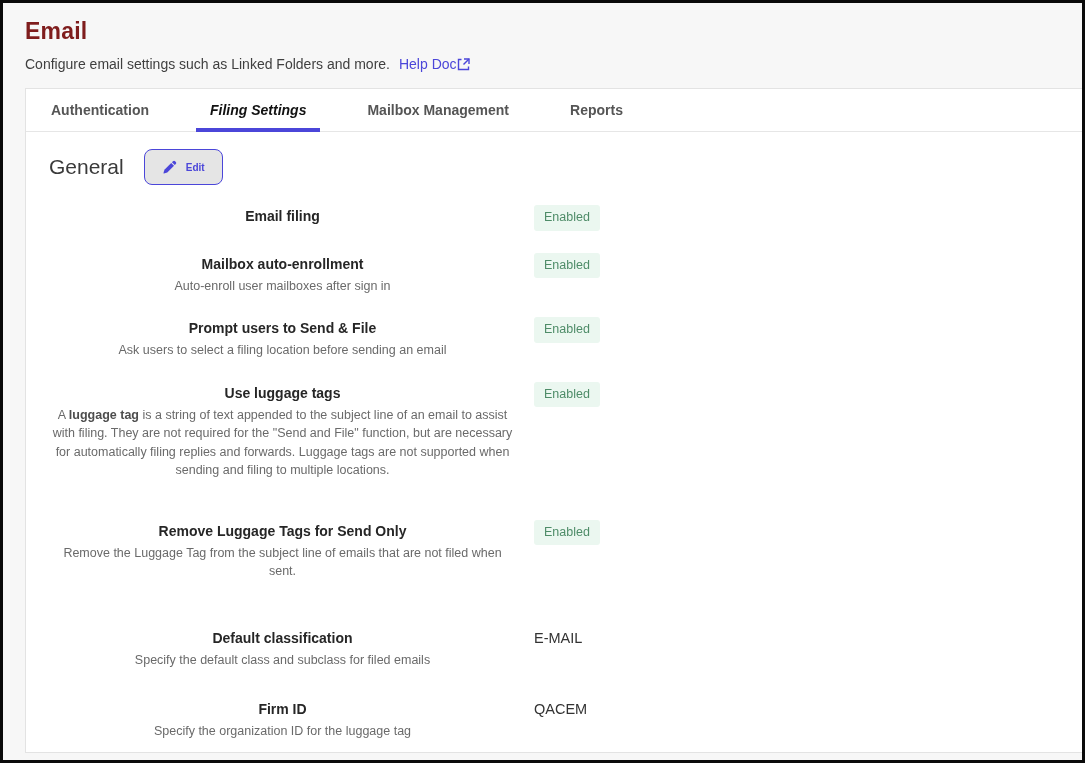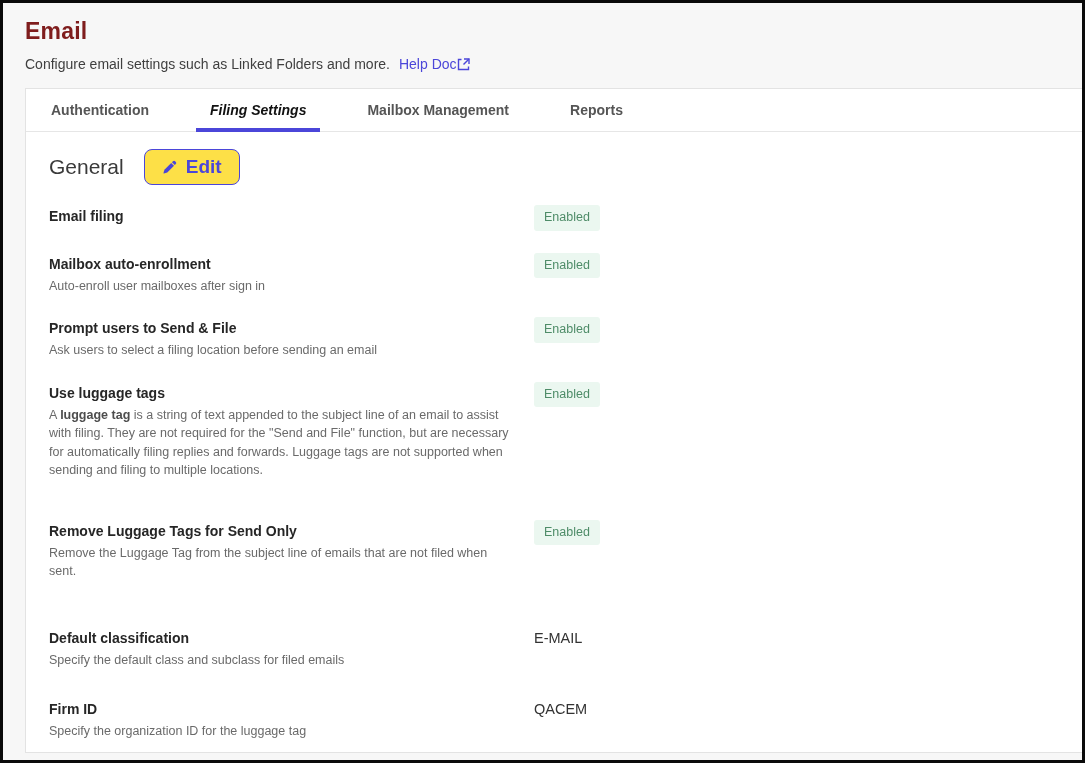--- a/index.html
+++ b/index.html
@@ -54,33 +54,33 @@
     height: 4px; background: var(--accent);
   }
 
   
   .content { padding: 17px 20px 0 23px; }
   .section-header { display: flex; align-items: center; gap: 20px; margin-bottom: 22px; }
   .section-title { font-size: 21px; font-weight: 500; color: #3a3a3a; }
   .edit-button {
     display: inline-flex; align-items: center; gap: 9px;
     height: 36px; padding: 0 17px;
-    background: #fde047; border: 1px solid var(--accent); border-radius: 8px;
-    color: var(--accent); font-size: 19px; font-weight: 700;
+    background: #e5e5e5; border: 1px solid var(--accent); border-radius: 8px;
+    color: var(--accent); font-size: 10px; font-weight: 700;
     font-family: "Liberation Sans", sans-serif; cursor: pointer;
   }
   .edit-button svg { display: block; }
 
   
   .setting-row { display: flex; align-items: flex-start; margin-bottom: 24px; }
   .setting-row:nth-child(4) { margin-bottom: 42px; }
   .setting-row:nth-child(5) { margin-bottom: 48px; }
   .setting-row:nth-child(6) { margin-bottom: 31px; }
   .setting-row:nth-child(7) { margin-bottom: 40px; }
-  .setting-left { width: 485px; flex: none; padding-right: 18px; }
+  .setting-left { width: 485px; flex: none; padding-right: 18px; text-align: center; }
   .setting-title { font-size: 14px; font-weight: 700; color: #262626; line-height: 19px; }
   .setting-desc { font-size: 12.5px; color: #6a6a6a; line-height: 18.5px; margin-top: 3px; max-width: 467px; }
   .setting-desc b { color: #4d4d4d; }
   .badge {
     display: inline-block; margin-top: -2px;
     background: var(--badge-bg); color: var(--badge-text);
     font-size: 12.5px; line-height: 1; padding: 6px 10px 7px; border-radius: 3px;
   }
   .value-text { font-size: 14.5px; color: #333333; margin-top: 6px; }
 </style>

